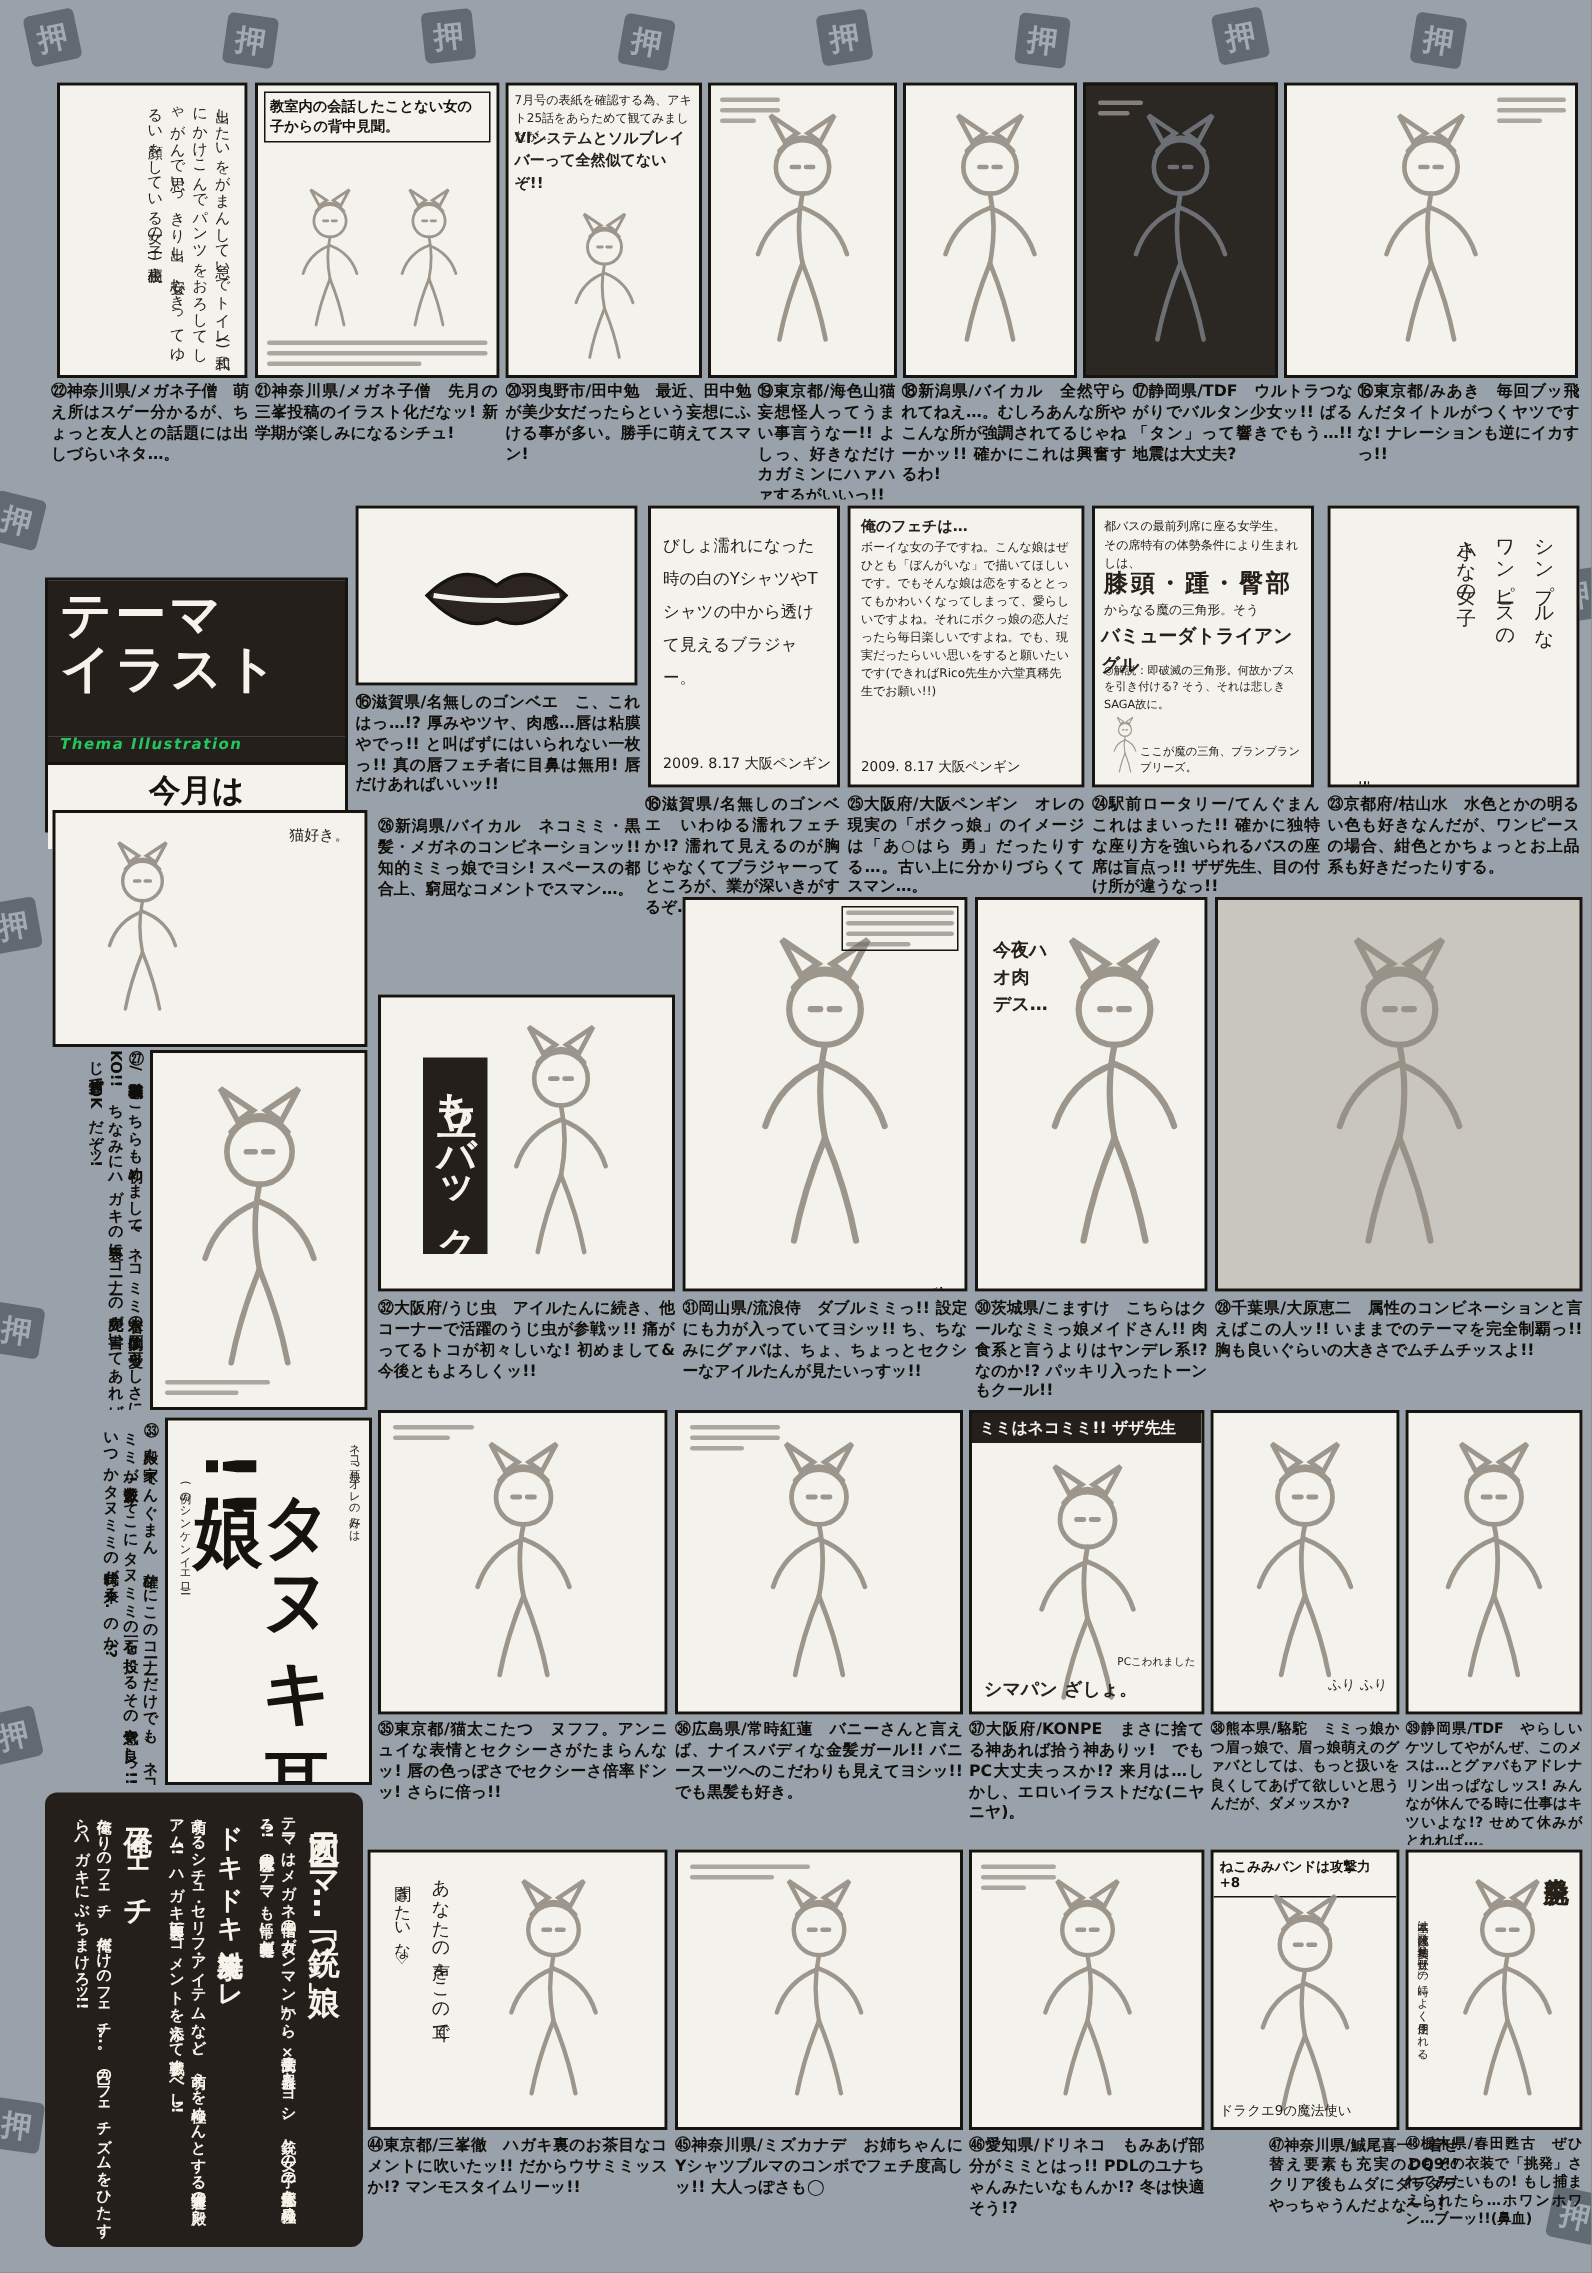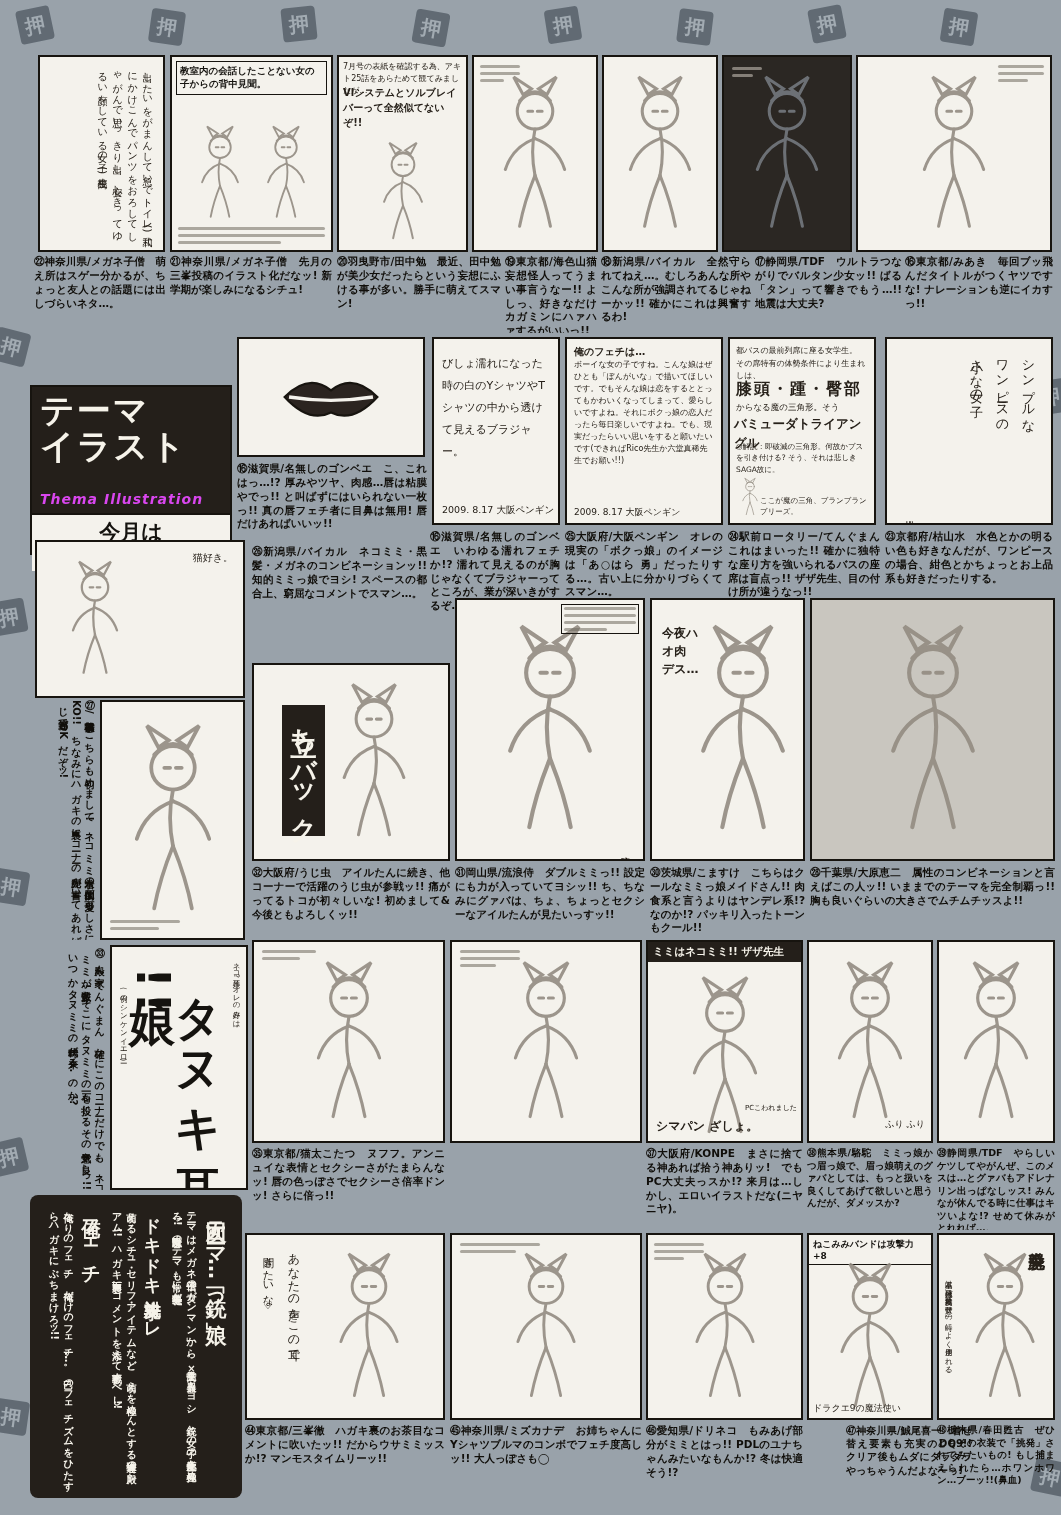--- a/index.html
+++ b/index.html
@@ -23,22 +23,22 @@
   .prewrap{white-space:pre-line;}
   .black{background:#241f1a;color:#f6f3ea;}
   .scribbles{position:absolute;display:flex;flex-direction:column;gap:4px;}
   .scribbles i{display:block;height:3px;background:#6f695f;opacity:.55;border-radius:2px;}
   
   #theme-header{position:absolute;left:30px;top:337px;width:202px;height:170px;
                 border:2px solid #17140f;box-sizing:border-box;margin-top:48px;}
   #theme-header .top{background:#241f1a;color:#f6f3ea;height:96px;padding:6px 8px 2px;
                      font-weight:800;font-size:34px;line-height:1.05;letter-spacing:2px;
                      white-space:pre-line;}
-  #theme-header .en{background:#241f1a;color:#d946ef;font-style:italic;font-weight:800;
-                    font-size:14px;padding:0 8px 6px;letter-spacing:1px;}
+  #theme-header .en{background:#241f1a;color:#22c55e;font-style:italic;font-weight:800;
+                    font-size:10px;padding:0 8px 6px;letter-spacing:1px;}
   #theme-header .month{background:#f4f2ec;border-top:2px solid #17140f;height:58px;
                        text-align:center;font-weight:800;font-size:21px;line-height:1.3;
                        padding-top:4px;box-sizing:border-box;white-space:pre-line;}
   
   #next-theme{position:absolute;left:30px;top:1195px;width:212px;height:303px;
               border-radius:8px;padding:10px 8px;box-sizing:border-box;}
   #next-theme .inner{writing-mode:vertical-rl;height:100%;width:100%;}
   #next-theme h2{margin:0 4px;font-size:21px;letter-spacing:1px;}
   #next-theme p{margin:0 3px;font-size:10px;line-height:1.45;font-weight:600;}
   
@@ -347,20 +347,21 @@
     <div class="hand" style="position:absolute;right:6px;bottom:10px;font-size:9px">ふり ふり</div>
   </div>
 
   <div class="panel" style="left:937px;top:940px;width:118px;height:203px">
     <svg class="sketch flip" viewBox="0 0 100 140">
         <use href="#fig"></use>
       </svg>
   </div>
 
   <div class="caption" style="left:252px;top:1147px;width:193px;height:83px">㉟東京都/猫太こたつ　ヌフフ。アンニュイな表情とセクシーさがたまらんなッ! 唇の色っぽさでセクシーさ倍率ドンッ! さらに倍っ!!</div>
+  <div class="caption" style="left:450px;top:1147px;width:192px;height:83px">㊱広島県/常時紅蓮　バニーさんと言えば、ナイスバディな金髪ガール!! バニースーツへのこだわりも見えてヨシッ!! でも黒髪も好き。</div>
   <div class="caption" style="left:646px;top:1147px;width:157px;height:83px">㊲大阪府/KONPE　まさに捨てる神あれば拾う神ありッ!　でもPC大丈夫っスか!? 来月は…しかし、エロいイラストだな(ニヤニヤ)。</div>
   <div class="caption" style="left:807px;top:1147px;width:126px;height:83px;font-size:9.5px">㊳熊本県/駱駝　ミミっ娘かつ眉っ娘で、眉っ娘萌えのグァバとしては、もっと扱いを良くしてあげて欲しいと思うんだが、ダメッスか?</div>
   <div class="caption" style="left:937px;top:1147px;width:118px;height:83px;font-size:9.5px">㊴静岡県/TDF　やらしいケツしてやがんぜ、このメスは…とグァバもアドレナリン出っぱなしッス! みんなが休んでる時に仕事はキツいよな!? せめて休みがとれれば…。</div>
 
   <div id="next-theme" class="black">
     <div class="inner">
       <h2>次回テーマ…「銃っ娘」</h2>
       <p>テーマはメガネ子僧の「女ガンマン」から。女子高生×火器もヨシ、銃と女の子の化学反応を見極めろ!! 次号以降のテーマも常に募集中だ!!</p>
       <h2 style="font-size:17px">ドキドキ対決先手オレ</h2>
       <p>萌えるシチュ・セリフ・アイテムなど、萌えを極めんとする猛者達の殿シアム!! ハガキ裏面にコメントを添えて参戦すべし!!</p>

